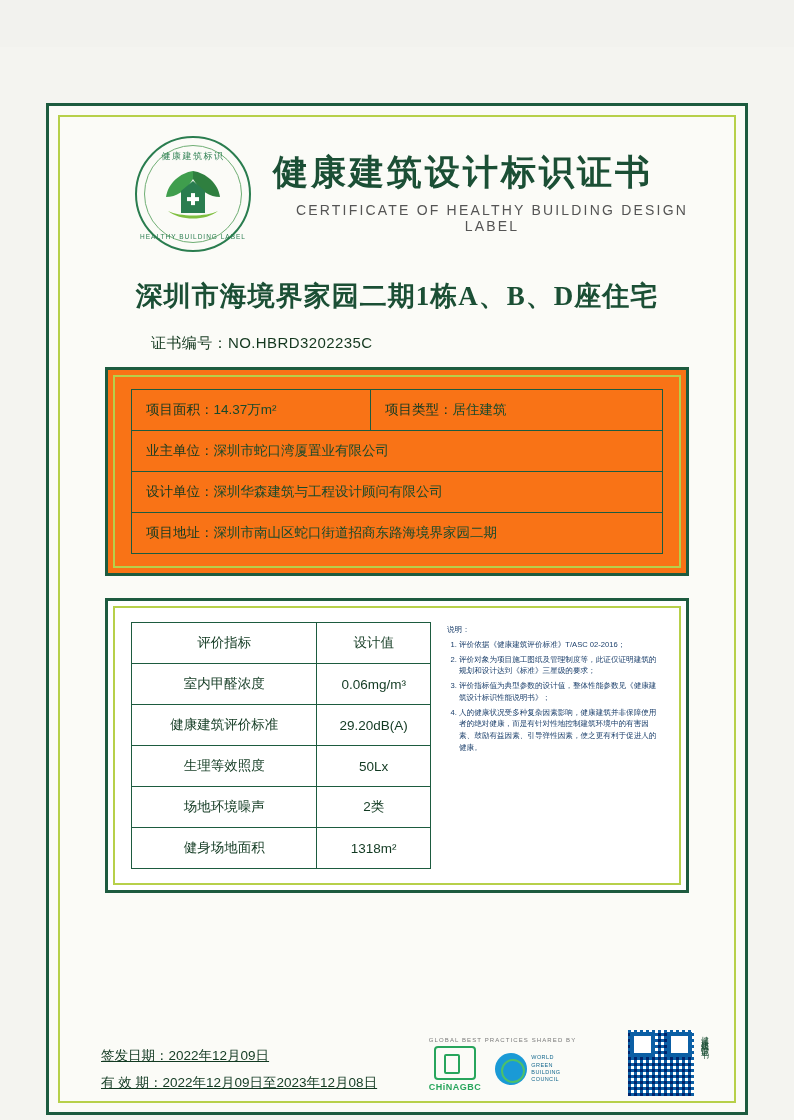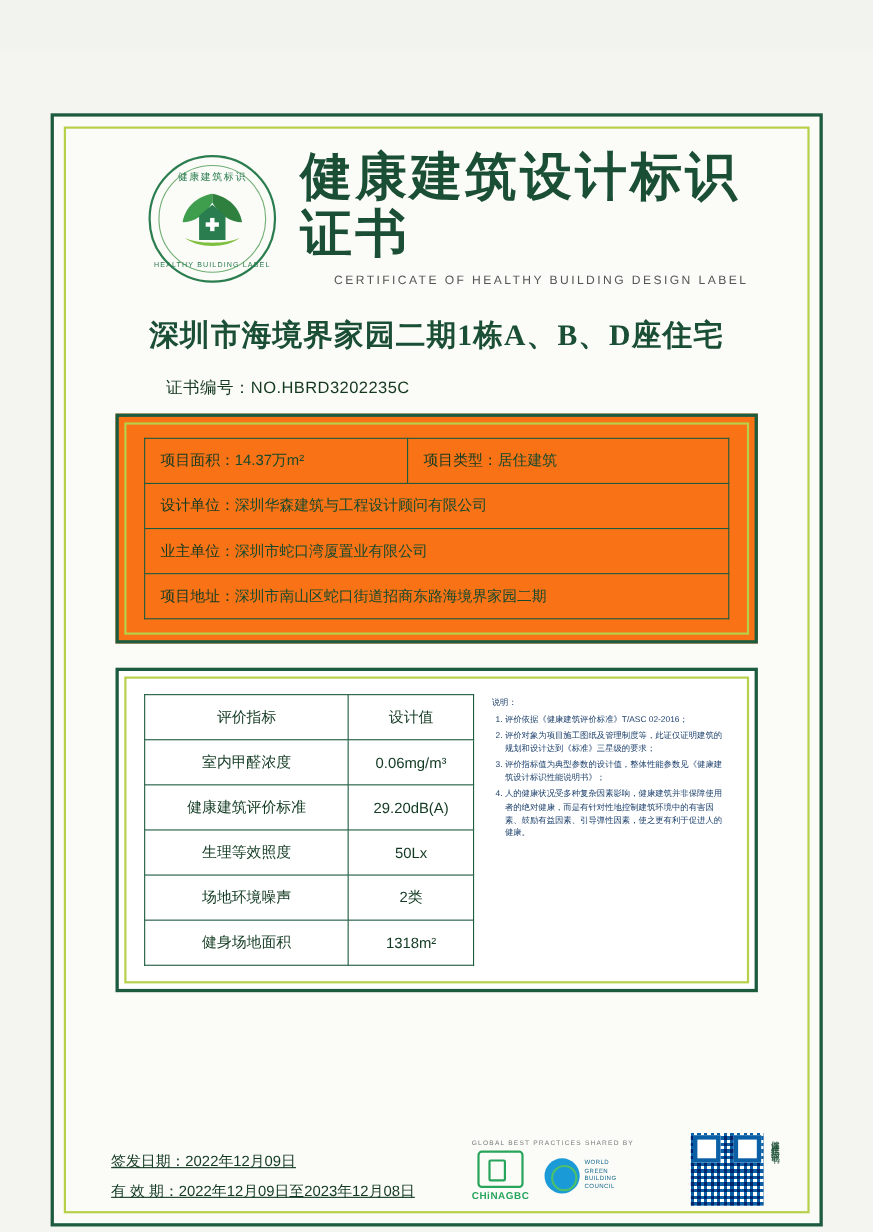--- a/index.html
+++ b/index.html
@@ -88,29 +88,29 @@
     top: 50%;
     transform: translate(-50%, -48%);
     width: 66px;
     height: 56px;
   }
   .title-block {
     margin-left: 22px;
   }
   .title-cn {
     font-family: "Liberation Serif", serif;
-    font-size: 47px;
+    font-size: 35px;
     font-weight: bold;
     color: #1b4f35;
     letter-spacing: 3px;
     line-height: 1.1;
   }
   .title-en {
     margin-top: 10px;
-    font-size: 11px;
+    font-size: 14px;
     color: #555;
     letter-spacing: 2.2px;
     text-align: center;
   }
 
   
   .project-name {
     margin-top: 26px;
     text-align: center;
     font-family: "Liberation Serif", serif;
@@ -357,26 +357,26 @@
                 <tr>
               <td class="lbl" style="width:45%">
                 <span>项目面积：</span><span class="v">14.37万m²</span>
               </td>
               <td class="lbl">
                 <span>项目类型：</span><span class="v">居住建筑</span>
               </td>
             </tr>
             <tr>
               <td colspan="2">
-                <span>设计单位：</span><span class="v">深圳华森建筑与工程设计顾问有限公司</span>
+                <span>业主单位：</span><span class="v">深圳市蛇口湾厦置业有限公司</span>
               </td>
             </tr>
             <tr>
               <td colspan="2">
-                <span>业主单位：</span><span class="v">深圳市蛇口湾厦置业有限公司</span>
+                <span>设计单位：</span><span class="v">深圳华森建筑与工程设计顾问有限公司</span>
               </td>
             </tr>
             <tr>
               <td colspan="2">
                 <span>项目地址：</span><span class="v">深圳市南山区蛇口街道招商东路海境界家园二期</span>
               </td>
             </tr>
           </tbody>
             </table>
         </div>

